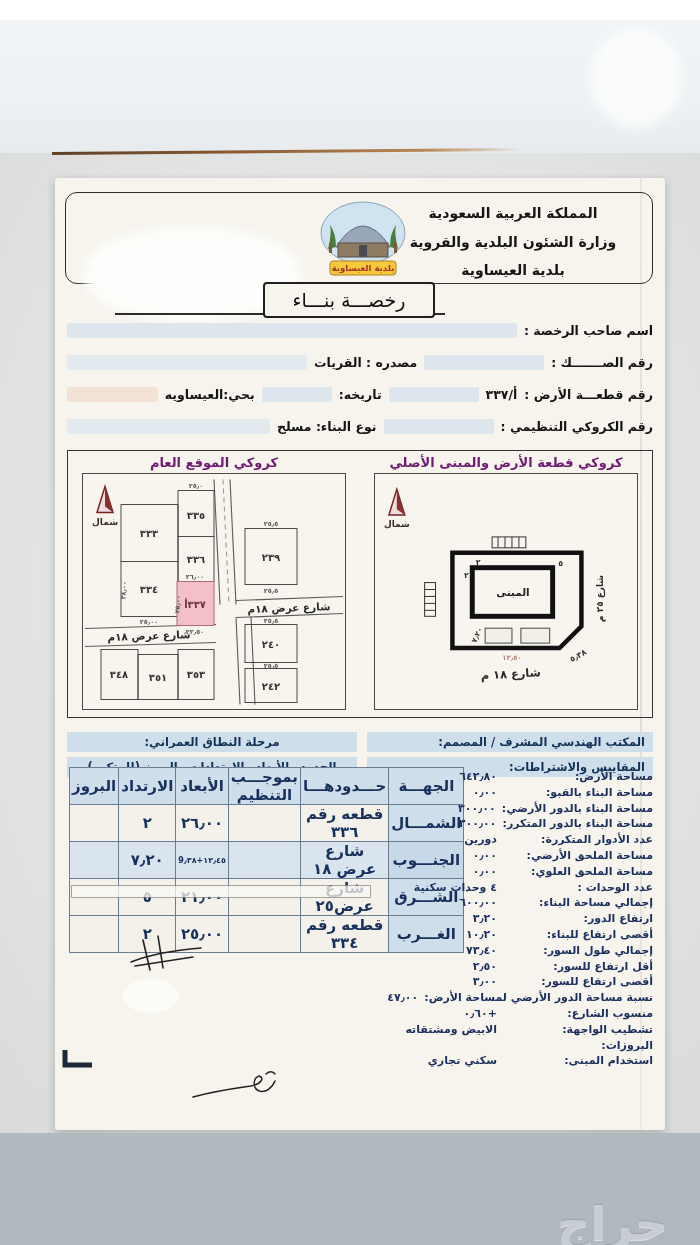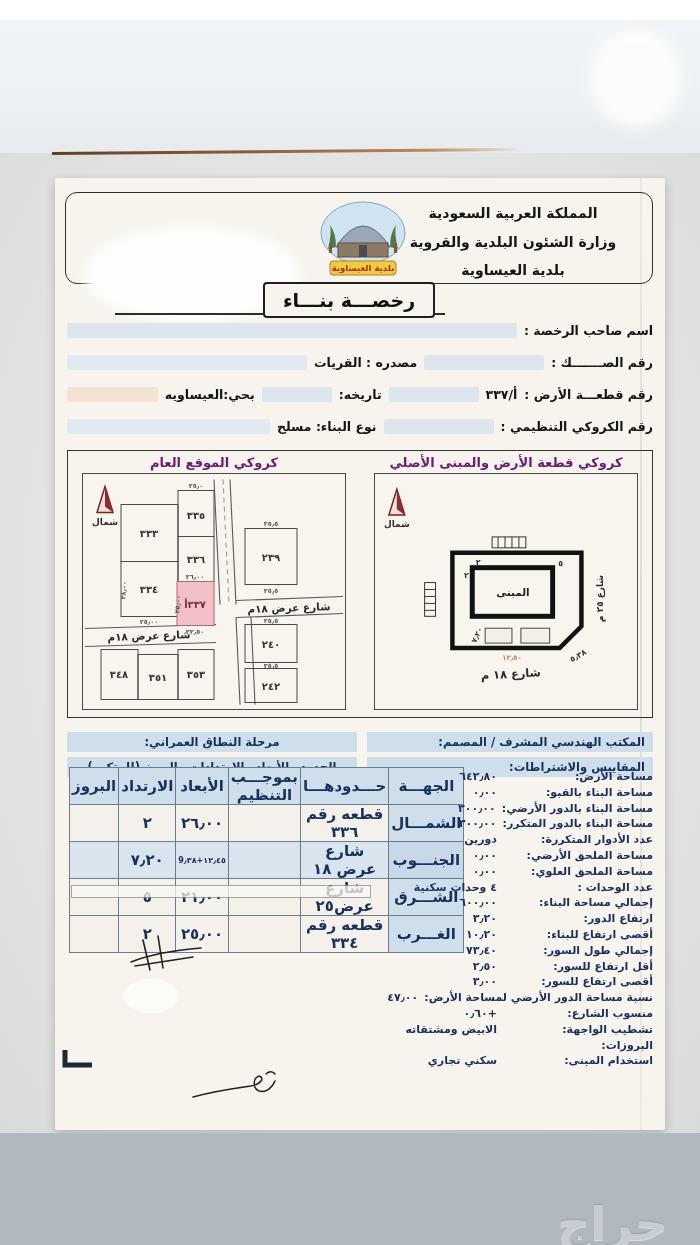--- a/index.html
+++ b/index.html
@@ -27,21 +27,21 @@
   .header-box { position:absolute; left:10px; top:14px; width:588px; height:92px;
     border:1.6px solid #2e2e2e; border-radius:12px; }
   .ministry { position:absolute; right:14px; top:6px; width:250px; text-align:center;
     font-size:14px; font-weight:bold; color:#161616; line-height:2.05; }
   .logo { position:absolute; left:252px; top:6px; width:90px; height:82px; }
   .blob { position:absolute; background:#fdfdfb; border-radius:48%; box-shadow:0 0 10px 8px #fdfdfb; }
   .blob-header { left:26px; top:42px; width:200px; height:78px; }
   .title-line { position:absolute; left:60px; top:135px; width:330px; height:2px; background:#2c2c2c; }
   .title-box { position:absolute; left:208px; top:104px; width:172px; height:36px; background:#f6f4ed;
     border:2.3px solid #1f1f1f; border-radius:4px; display:flex; align-items:center; justify-content:center;
-    font-size:19px; font-weight:bold; color:#111; letter-spacing:.5px; }
+    font-size:19px; font-weight:normal; color:#111; letter-spacing:.5px; }
 
   
   .fields { position:absolute; left:12px; top:140px; width:586px; direction:rtl;
     font-size:12.5px; font-weight:bold; color:#141414; }
   .frow { display:flex; align-items:center; gap:7px; height:24px; margin-bottom:8px; }
   .strip { height:15px; border-radius:2px; background:#dde6ec; }
   .strip.grow { flex:1; }
   .strip.w110 { width:110px; } .strip.w90 { width:90px; } .strip.w70 { width:70px; } .strip.w120 { width:120px; }
   .strip.peach { background:#f3e3d6; }
   .strip.softblue { background:#e2eaf0; }

